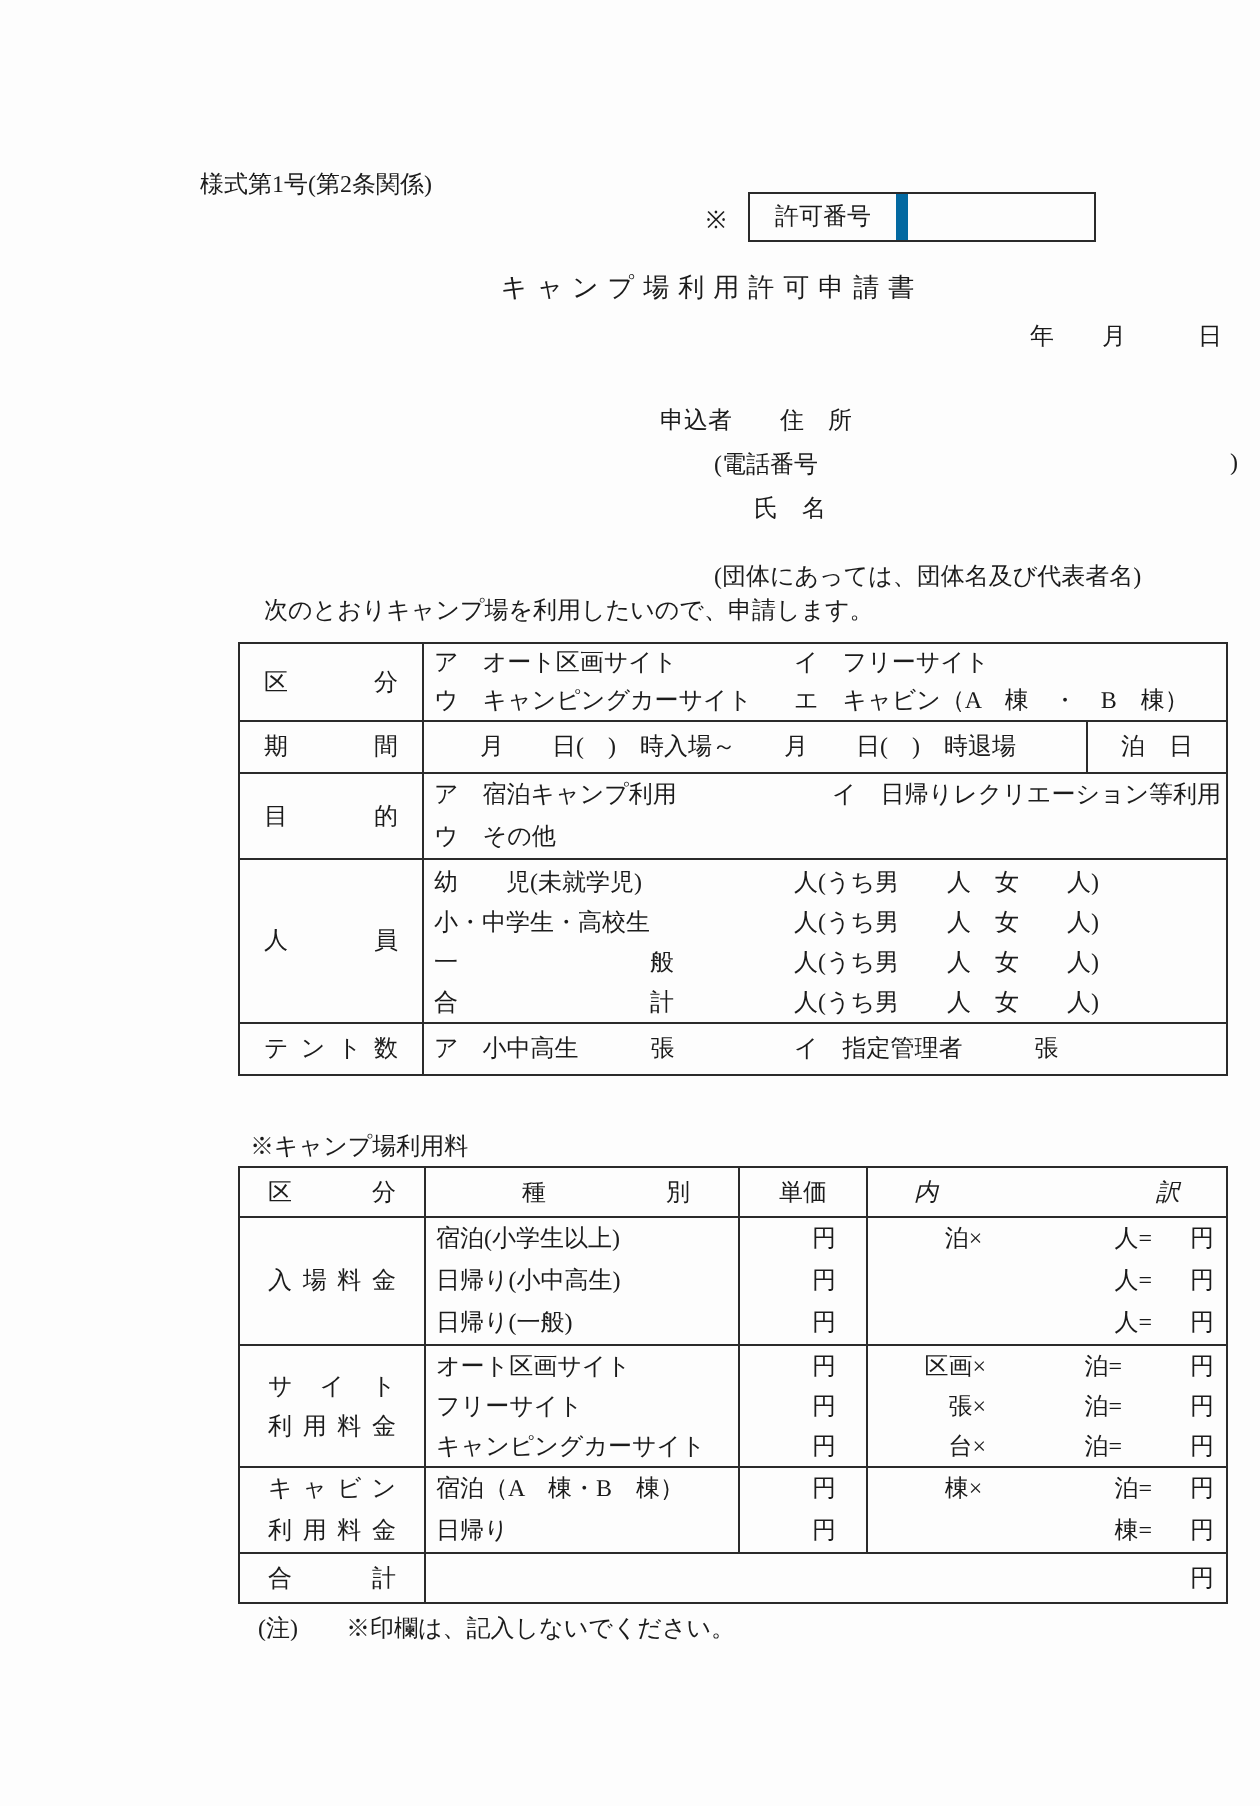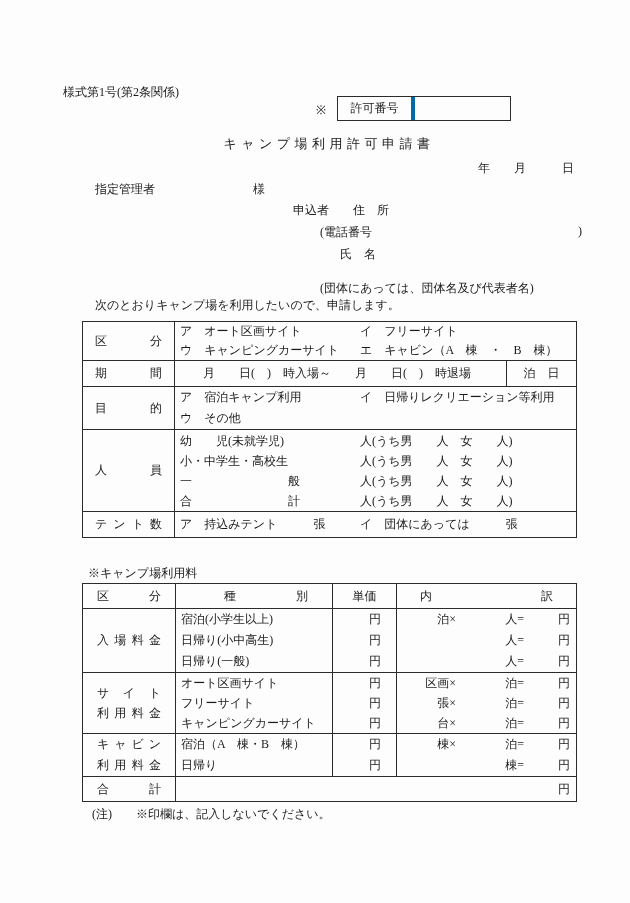--- a/index.html
+++ b/index.html
@@ -1,79 +1,74 @@
 <!DOCTYPE html>
 <html><head>
 <meta charset="utf-8">
 <style>
   html,body{margin:0;padding:0;background:#fdfdfd;}
   .page{
     position:relative;width:630px;height:903px;background:#fdfdfd;
     font-family:"Liberation Serif","DejaVu Serif",serif;
     font-size:12px;color:#1b1b1b;overflow:hidden;
   }
-  .abs{position:absolute;}
+  .abs{position:absolute;margin-left:37px;}
   
   .jl{display:block;text-align:justify;text-align-last:justify;}
   .pad12{padding:0 12px;}
   .pad14{padding:0 14px;}
   table{border-collapse:collapse;table-layout:fixed;}
   td{border:1px solid #2b2b2b;padding:0;vertical-align:middle;font-size:12px;color:#1b1b1b;}
   
   .permit-box{display:flex;width:174px;height:25px;border:1px solid #2b2b2b;box-sizing:border-box;}
-  .permit-box .lbl{width:73px;border-right:4px solid #0369a1;display:flex;align-items:center;justify-content:center;}
+  .permit-box .lbl{width:73px;border-right:6px solid #0369a1;display:flex;align-items:center;justify-content:center;}
   .permit-box .val{flex:1;}
   .title{width:494px;text-align:center;letter-spacing:4.5px;font-size:13px;}
   .date{width:494px;text-align:right;padding-right:2px;box-sizing:border-box;}
   .manager{display:flex;}
   .manager .spacer{display:inline-block;width:98px;}
   .phone{width:262px;display:flex;justify-content:space-between;}
   
   .line{display:flex;}
   .pa{width:185px;padding-left:5px;box-sizing:border-box;}
   .pb{flex:1;}
   .lh19{line-height:19px;}
   .lh20{line-height:20px;}
-  .lh21{line-height:21px;}
+  .lh21{line-height:21px;gap:19px;}
   .period-cell{padding-left:28px;}
   .stay-cell{text-align:center;}
   
   .kind{padding-left:5px;}
   .price{text-align:right;padding-right:15px;}
   .bline{display:flex;}
   .b1{width:59px;text-align:right;}
   .b2{width:68px;text-align:right;}
   .b3{flex:1;text-align:right;padding-right:6px;}
   .hdr-kind{padding:0 24px 0 48px;}
   .hdr-price{text-align:center;}
-  .hdr-bd{padding:0 23px;}
+  .hdr-bd{padding:0 23px;font-style:italic;}
   .total-val{text-align:right;padding-right:6px;}
 </style>
 </head>
 <body>
 
 <div class="page">
 
   <div class="abs" style="left:63px;top:84px;">様式第1号(第2条関係)</div>
 
   <div class="abs" style="left:316px;top:101px;">※</div>
   <div class="abs permit-box" style="left:337px;top:96px;">
     <div class="lbl">許可番号</div>
     <div class="val"></div>
   </div>
 
-  <div class="abs title" style="left:82px;top:135px;">キャンプ場利用許可申請書</div>
+  <div class="abs title" style="left:72px;top:135px;">キャンプ場利用許可申請書</div>
 
   <div class="abs date" style="left:82px;top:160px;">年　　月　　　日</div>
 
-  <div class="abs manager" style="left:95px;top:181px;">
-    <span>指定管理者</span>
-    <span class="spacer"></span>
-    <span>様</span>
-  </div>
 
   <div class="abs" style="left:293px;top:202px;">申込者　　住　所</div>
   <div class="abs phone" style="left:320px;top:224px;font-family:Liberation Serif, serif;">
     <span>(電話番号</span>
     <span>)</span>
   </div>
   <div class="abs" style="left:340px;top:246px;">氏　名</div>
   <div class="abs" style="left:320px;top:280px;">(団体にあっては、団体名及び代表者名)</div>
 
   <div class="abs" style="left:95px;top:297px;">次のとおりキャンプ場を利用したいので、申請します。</div>
@@ -143,22 +138,22 @@
           <span class="pb">人(うち男　　人　女　　人)</span>
         </div>
       </td>
     </tr>
     <tr style="height:26px">
       <td>
             <span class="jl pad12">テント数</span>
           </td>
       <td colspan="2">
         <div class="line">
-          <span class="pa">ア　持込みテント　　　張</span>
-          <span class="pb">イ　団体にあっては　　　張</span>
+          <span class="pa">ア　小中高生　　　張</span>
+          <span class="pb">イ　指定管理者　　　張</span>
         </div>
       </td>
     </tr>
   </tbody>
     </table>
 
   <div class="abs" style="left:88px;top:565px;">※キャンプ場利用料</div>
 
   <table class="abs" style="left:82px;top:583px;width:494px;">
     <colgroup>

